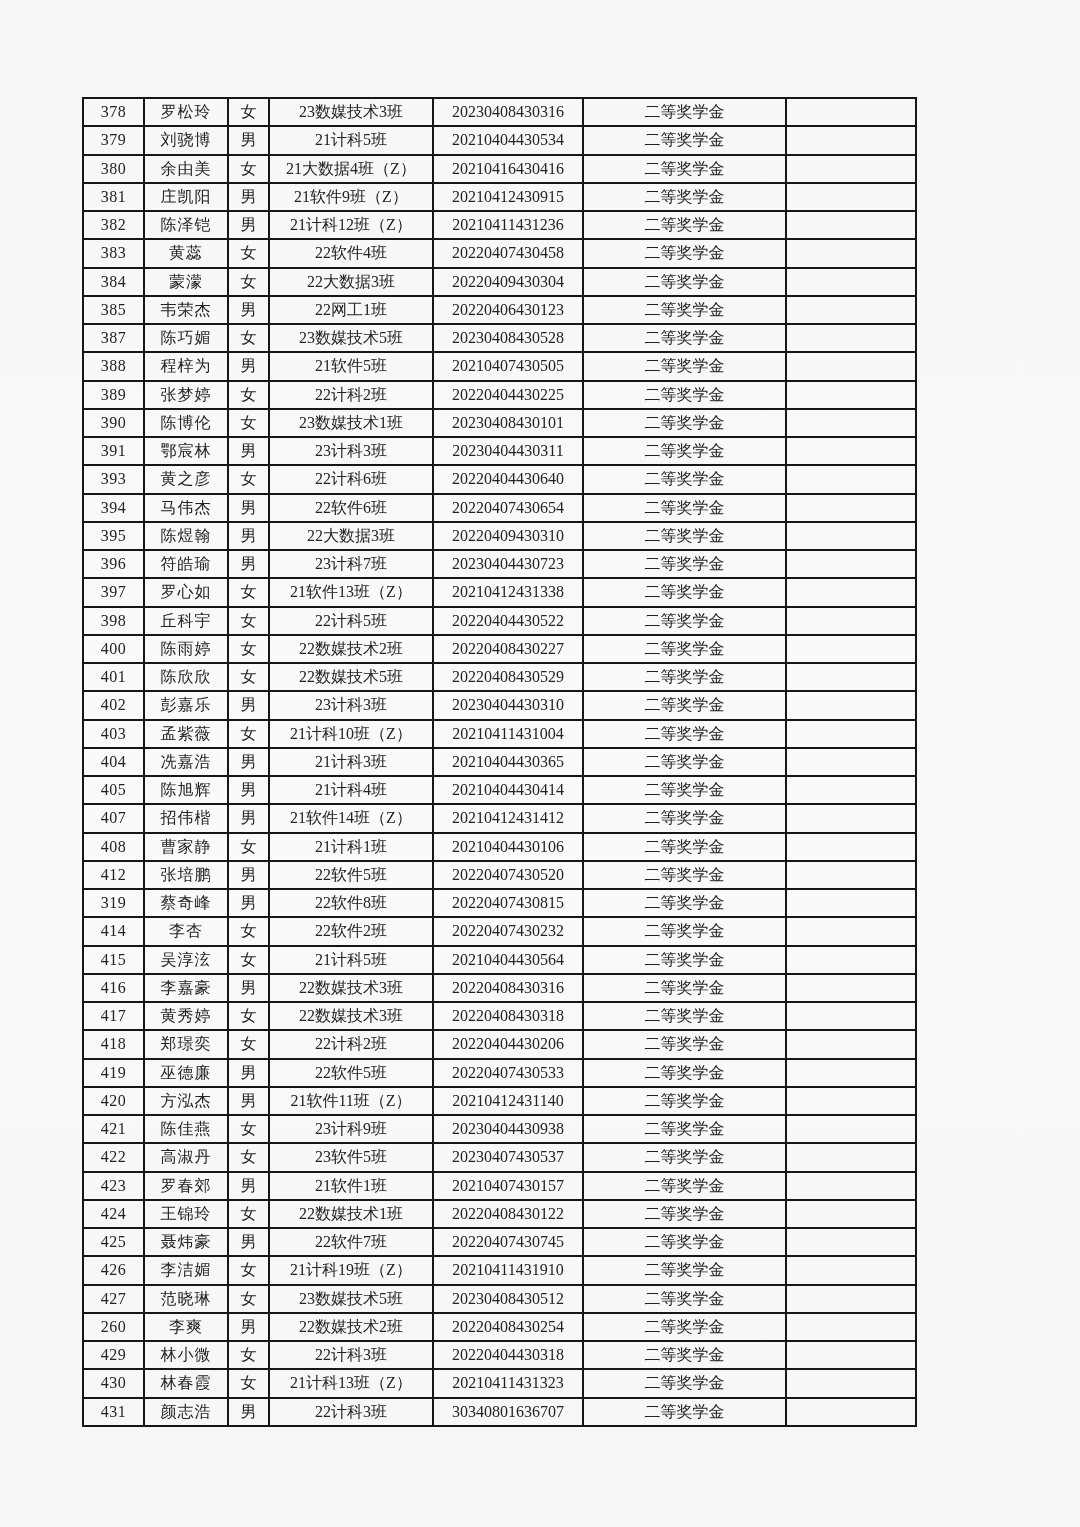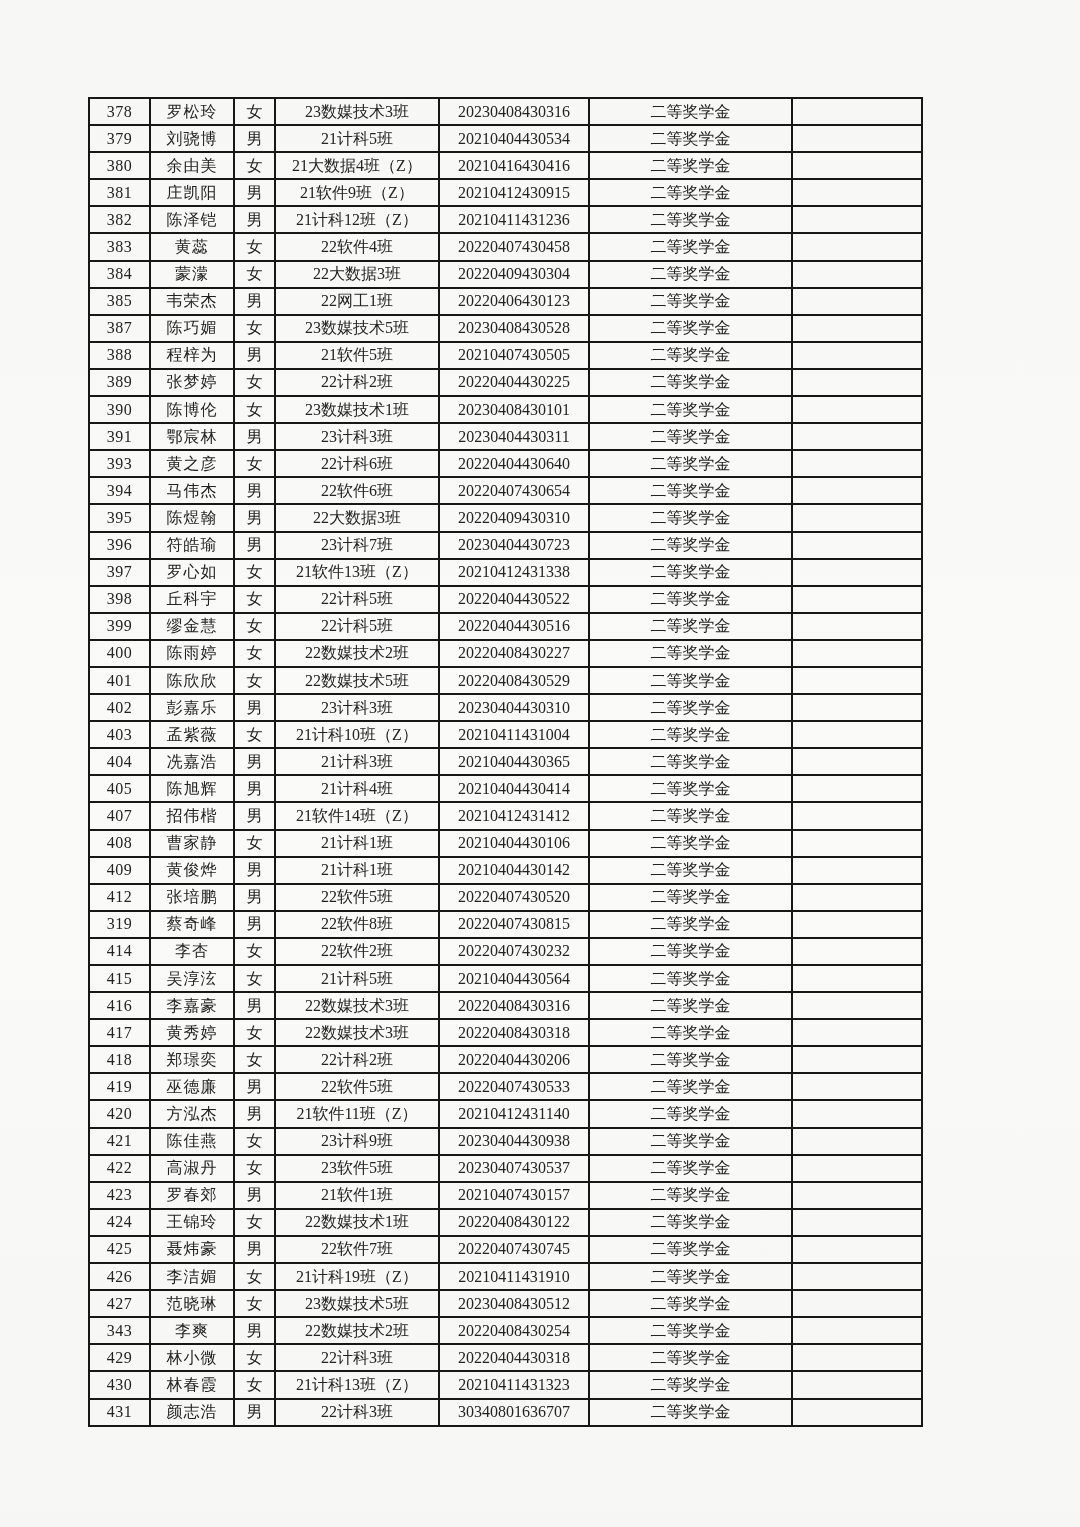--- a/index.html
+++ b/index.html
@@ -10,21 +10,21 @@
     width: 1080px;
     height: 1527px;
     position: relative;
     background: linear-gradient(180deg, #f7f7f5 0%, #fafaf8 55%, #f6f6f4 100%);
     font-family: "Liberation Serif", "DejaVu Serif", serif;
     color: #1f1f1f;
     overflow: hidden;
   }
   .sheet {
     position: absolute;
-    left: 88px;
+    left: 82px;
     top: 97px;
     width: 833px;
     height: 1330px;
   }
   table.scan-table {
     width: 100%;
     height: 100%;
     border-collapse: collapse;
     table-layout: fixed;
     background: transparent;
@@ -232,29 +232,20 @@
         <tr>
           <td class="c-no">398</td>
           <td class="c-name">丘科宇</td>
           <td class="c-gender">女</td>
           <td class="c-class">22计科5班</td>
           <td class="c-student_id">20220404430522</td>
           <td class="c-award">二等奖学金</td>
           <td class="c-note"></td>
         </tr>
         <tr>
-          <td class="c-no">399</td>
-          <td class="c-name">缪金慧</td>
-          <td class="c-gender">女</td>
-          <td class="c-class">22计科5班</td>
-          <td class="c-student_id">20220404430516</td>
-          <td class="c-award">二等奖学金</td>
-          <td class="c-note"></td>
-        </tr>
-        <tr>
           <td class="c-no">400</td>
           <td class="c-name">陈雨婷</td>
           <td class="c-gender">女</td>
           <td class="c-class">22数媒技术2班</td>
           <td class="c-student_id">20220408430227</td>
           <td class="c-award">二等奖学金</td>
           <td class="c-note"></td>
         </tr>
         <tr>
           <td class="c-no">401</td>
@@ -313,29 +304,20 @@
         <tr>
           <td class="c-no">408</td>
           <td class="c-name">曹家静</td>
           <td class="c-gender">女</td>
           <td class="c-class">21计科1班</td>
           <td class="c-student_id">20210404430106</td>
           <td class="c-award">二等奖学金</td>
           <td class="c-note"></td>
         </tr>
         <tr>
-          <td class="c-no">409</td>
-          <td class="c-name">黄俊烨</td>
-          <td class="c-gender">男</td>
-          <td class="c-class">21计科1班</td>
-          <td class="c-student_id">20210404430142</td>
-          <td class="c-award">二等奖学金</td>
-          <td class="c-note"></td>
-        </tr>
-        <tr>
           <td class="c-no">412</td>
           <td class="c-name">张培鹏</td>
           <td class="c-gender">男</td>
           <td class="c-class">22软件5班</td>
           <td class="c-student_id">20220407430520</td>
           <td class="c-award">二等奖学金</td>
           <td class="c-note"></td>
         </tr>
         <tr>
           <td class="c-no">319</td>
@@ -466,21 +448,21 @@
         <tr>
           <td class="c-no">427</td>
           <td class="c-name">范晓琳</td>
           <td class="c-gender">女</td>
           <td class="c-class">23数媒技术5班</td>
           <td class="c-student_id">20230408430512</td>
           <td class="c-award">二等奖学金</td>
           <td class="c-note"></td>
         </tr>
         <tr>
-          <td class="c-no">343</td>
+          <td class="c-no">260</td>
           <td class="c-name">李爽</td>
           <td class="c-gender">男</td>
           <td class="c-class">22数媒技术2班</td>
           <td class="c-student_id">20220408430254</td>
           <td class="c-award">二等奖学金</td>
           <td class="c-note"></td>
         </tr>
         <tr>
           <td class="c-no">429</td>
           <td class="c-name">林小微</td>

